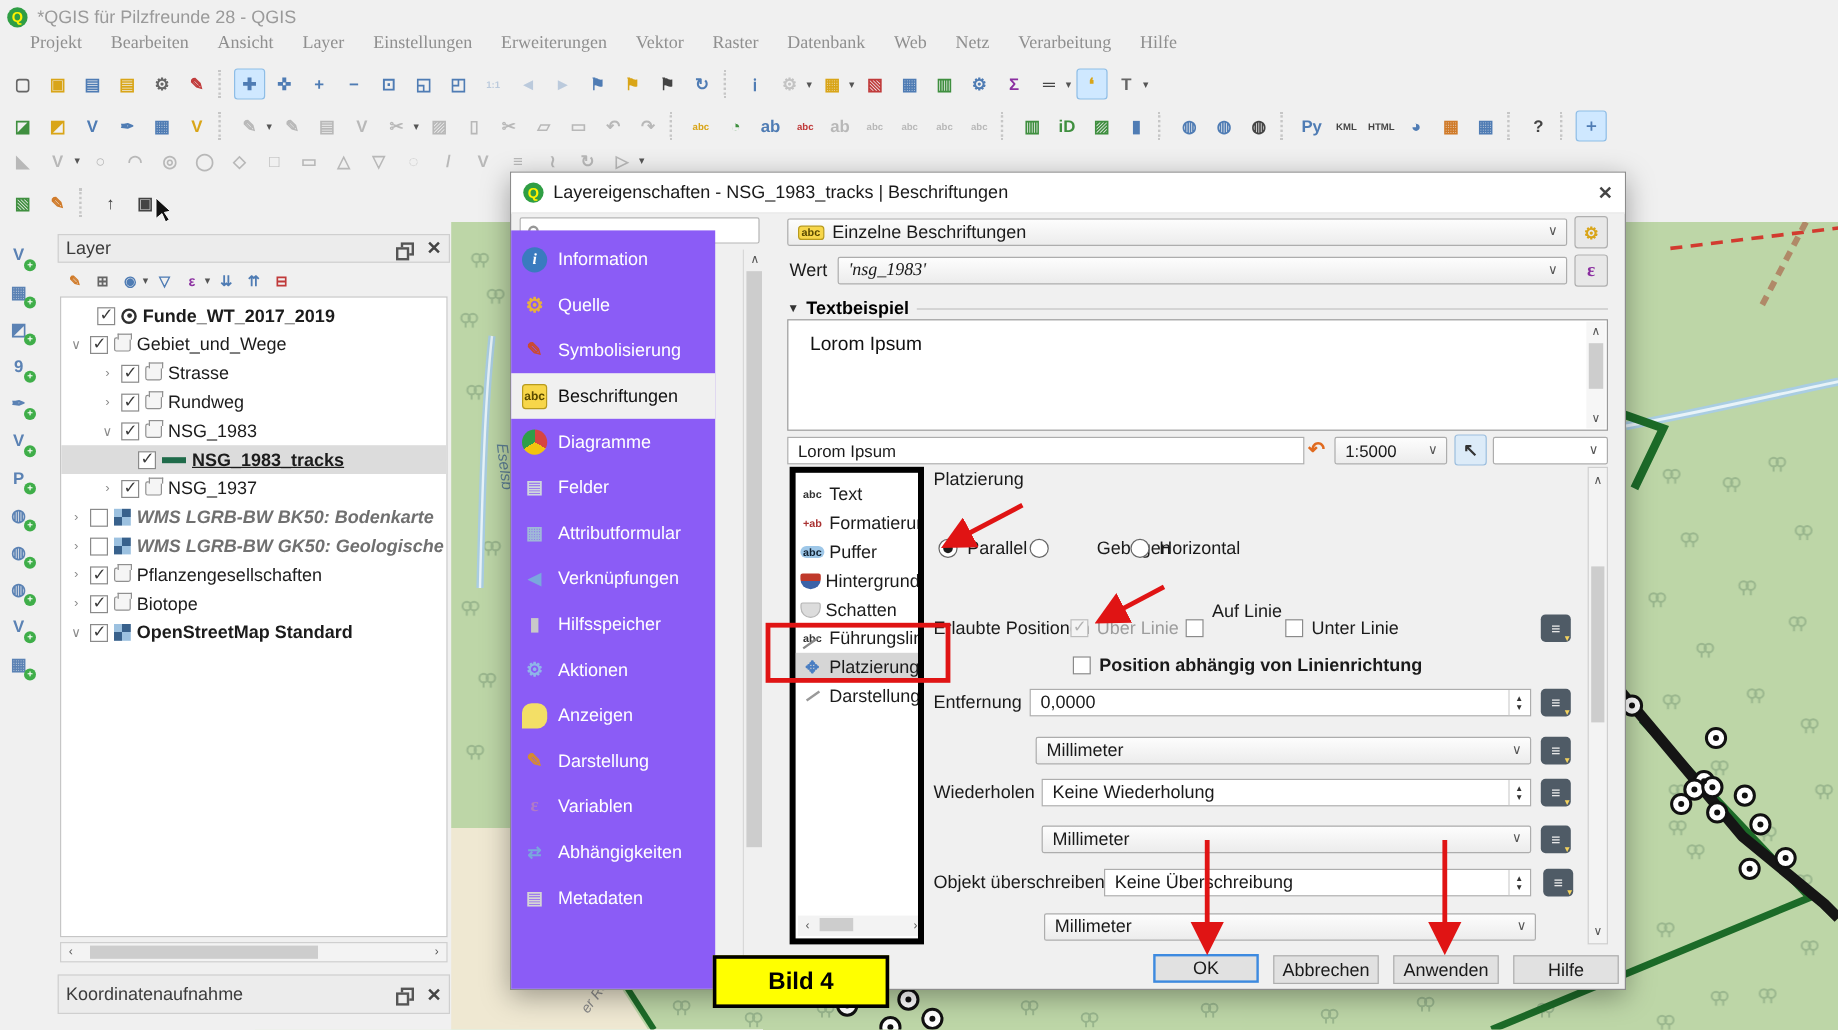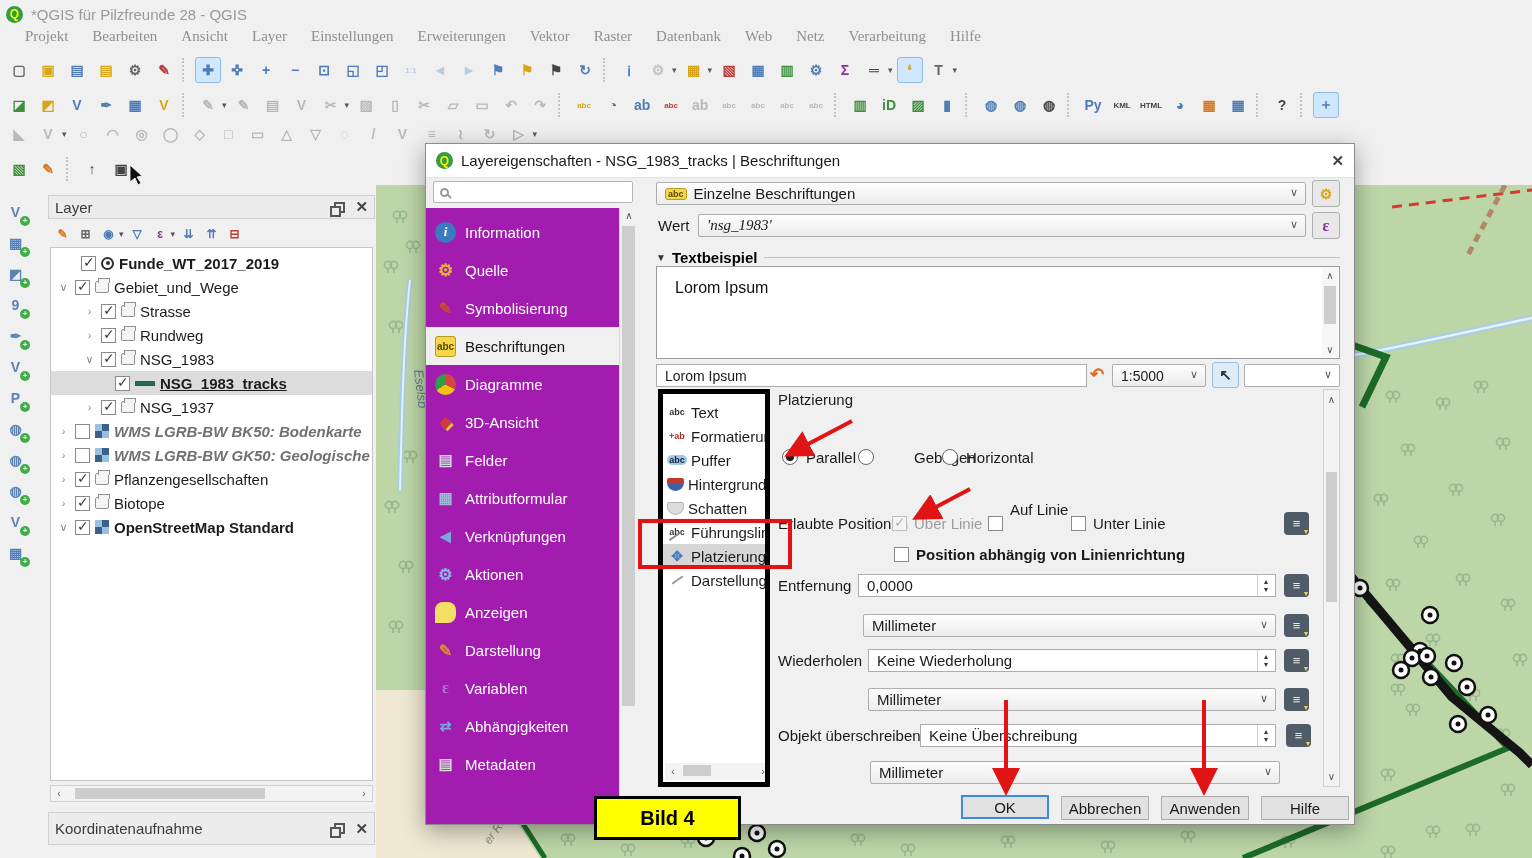--- a/index.html
+++ b/index.html
@@ -67,21 +67,21 @@
 
   
   #dialog { position:absolute; left:425px; top:143px; width:930px; height:682px; background:#f0f0f0; border:1px solid #8c8c8c; box-shadow:0 6px 22px rgba(0,0,0,.35); z-index:40; }
   #dlg-titlebar { position:absolute; left:0; top:0; width:100%; height:34px; background:#fff; border-bottom:1px solid #e3e3e3; display:flex; align-items:center; gap:8px; padding:0 10px; }
   #dlg-titlebar .dtitle { font-size:15px; color:#1a1a1a; flex:1; }
   #searchbox { position:absolute; left:7px; top:37px; width:200px; height:22px; background:#fff; border:1px solid #b5b5b5; border-radius:2px; display:flex; align-items:center; padding-left:6px; }
   .mag { width:9px; height:9px; border:2px solid #979797; border-radius:50%; position:relative; }
   .mag::after { content:""; position:absolute; width:6px; height:2px; background:#979797; transform:rotate(45deg); right:-5px; bottom:-2px; }
   #searchbox input { border:none; outline:none; flex:1; height:18px; font-size:13px; background:transparent; }
 
-  #sidebar { position:absolute; left:0; top:64px; width:193px; bottom:0; background:#a21caf; display:flex; flex-direction:column; padding-top:5px; }
+  #sidebar { position:absolute; left:0; top:48px; width:170px; bottom:0; background:#8b5cf6; display:flex; flex-direction:column; padding-top:5px; }
   .sbitem { height:38px; display:flex; align-items:center; gap:9px; padding-left:9px; color:#fff; font-size:15px; }
   .sbitem.sel { background:#f0f0f0; color:#111; }
   .ic { width:21px; height:21px; border-radius:3px; display:flex; align-items:center; justify-content:center; font-size:13px; font-weight:bold; flex:0 0 auto; }
   .ic-info { background:#3a7bbf; color:#fff; border-radius:50%; font-style:italic; font-family:"Liberation Serif",serif; }
   .ic-info::before{content:"i"}
   .ic-quelle { color:#e8b13d; font-size:17px; } .ic-quelle::before{content:"⚙"}
   .ic-symb { color:#cc4a2e; font-size:16px; } .ic-symb::before{content:"✎"}
   .ic-besch { background:#f7d64a; color:#5a4a00; font-size:10px; border:1px solid #b89b1e; } .ic-besch::before{content:"abc"}
   .ic-diag { border-radius:50%; background:conic-gradient(#d64541 0 33%, #f1c40f 0 66%, #2e9e49 0); }
   .ic-3d { color:#cf3b3b; font-size:15px; text-shadow:2px 2px 0 #e6c53a; } .ic-3d::before{content:"◆"}
@@ -538,34 +538,34 @@
         </div>
     <div class="sbitem sel">
           <span class="ic ic-besch"></span>
           <span>Beschriftungen</span>
         </div>
     <div class="sbitem">
           <span class="ic ic-diag"></span>
           <span>Diagramme</span>
         </div>
     <div class="sbitem">
-          <span class="ic ic-3d"></span>
-          <span>3D-Ansicht</span>
-        </div>
-    <div class="sbitem">
           <span class="ic ic-felder"></span>
           <span>Felder</span>
         </div>
     <div class="sbitem">
           <span class="ic ic-attr"></span>
           <span>Attributformular</span>
         </div>
     <div class="sbitem">
           <span class="ic ic-verk"></span>
           <span>Verknüpfungen</span>
+        </div>
+    <div class="sbitem">
+          <span class="ic ic-hilf"></span>
+          <span>Hilfsspeicher</span>
         </div>
     <div class="sbitem">
           <span class="ic ic-akt"></span>
           <span>Aktionen</span>
         </div>
     <div class="sbitem">
           <span class="ic ic-anz"></span>
           <span>Anzeigen</span>
         </div>
     <div class="sbitem">

